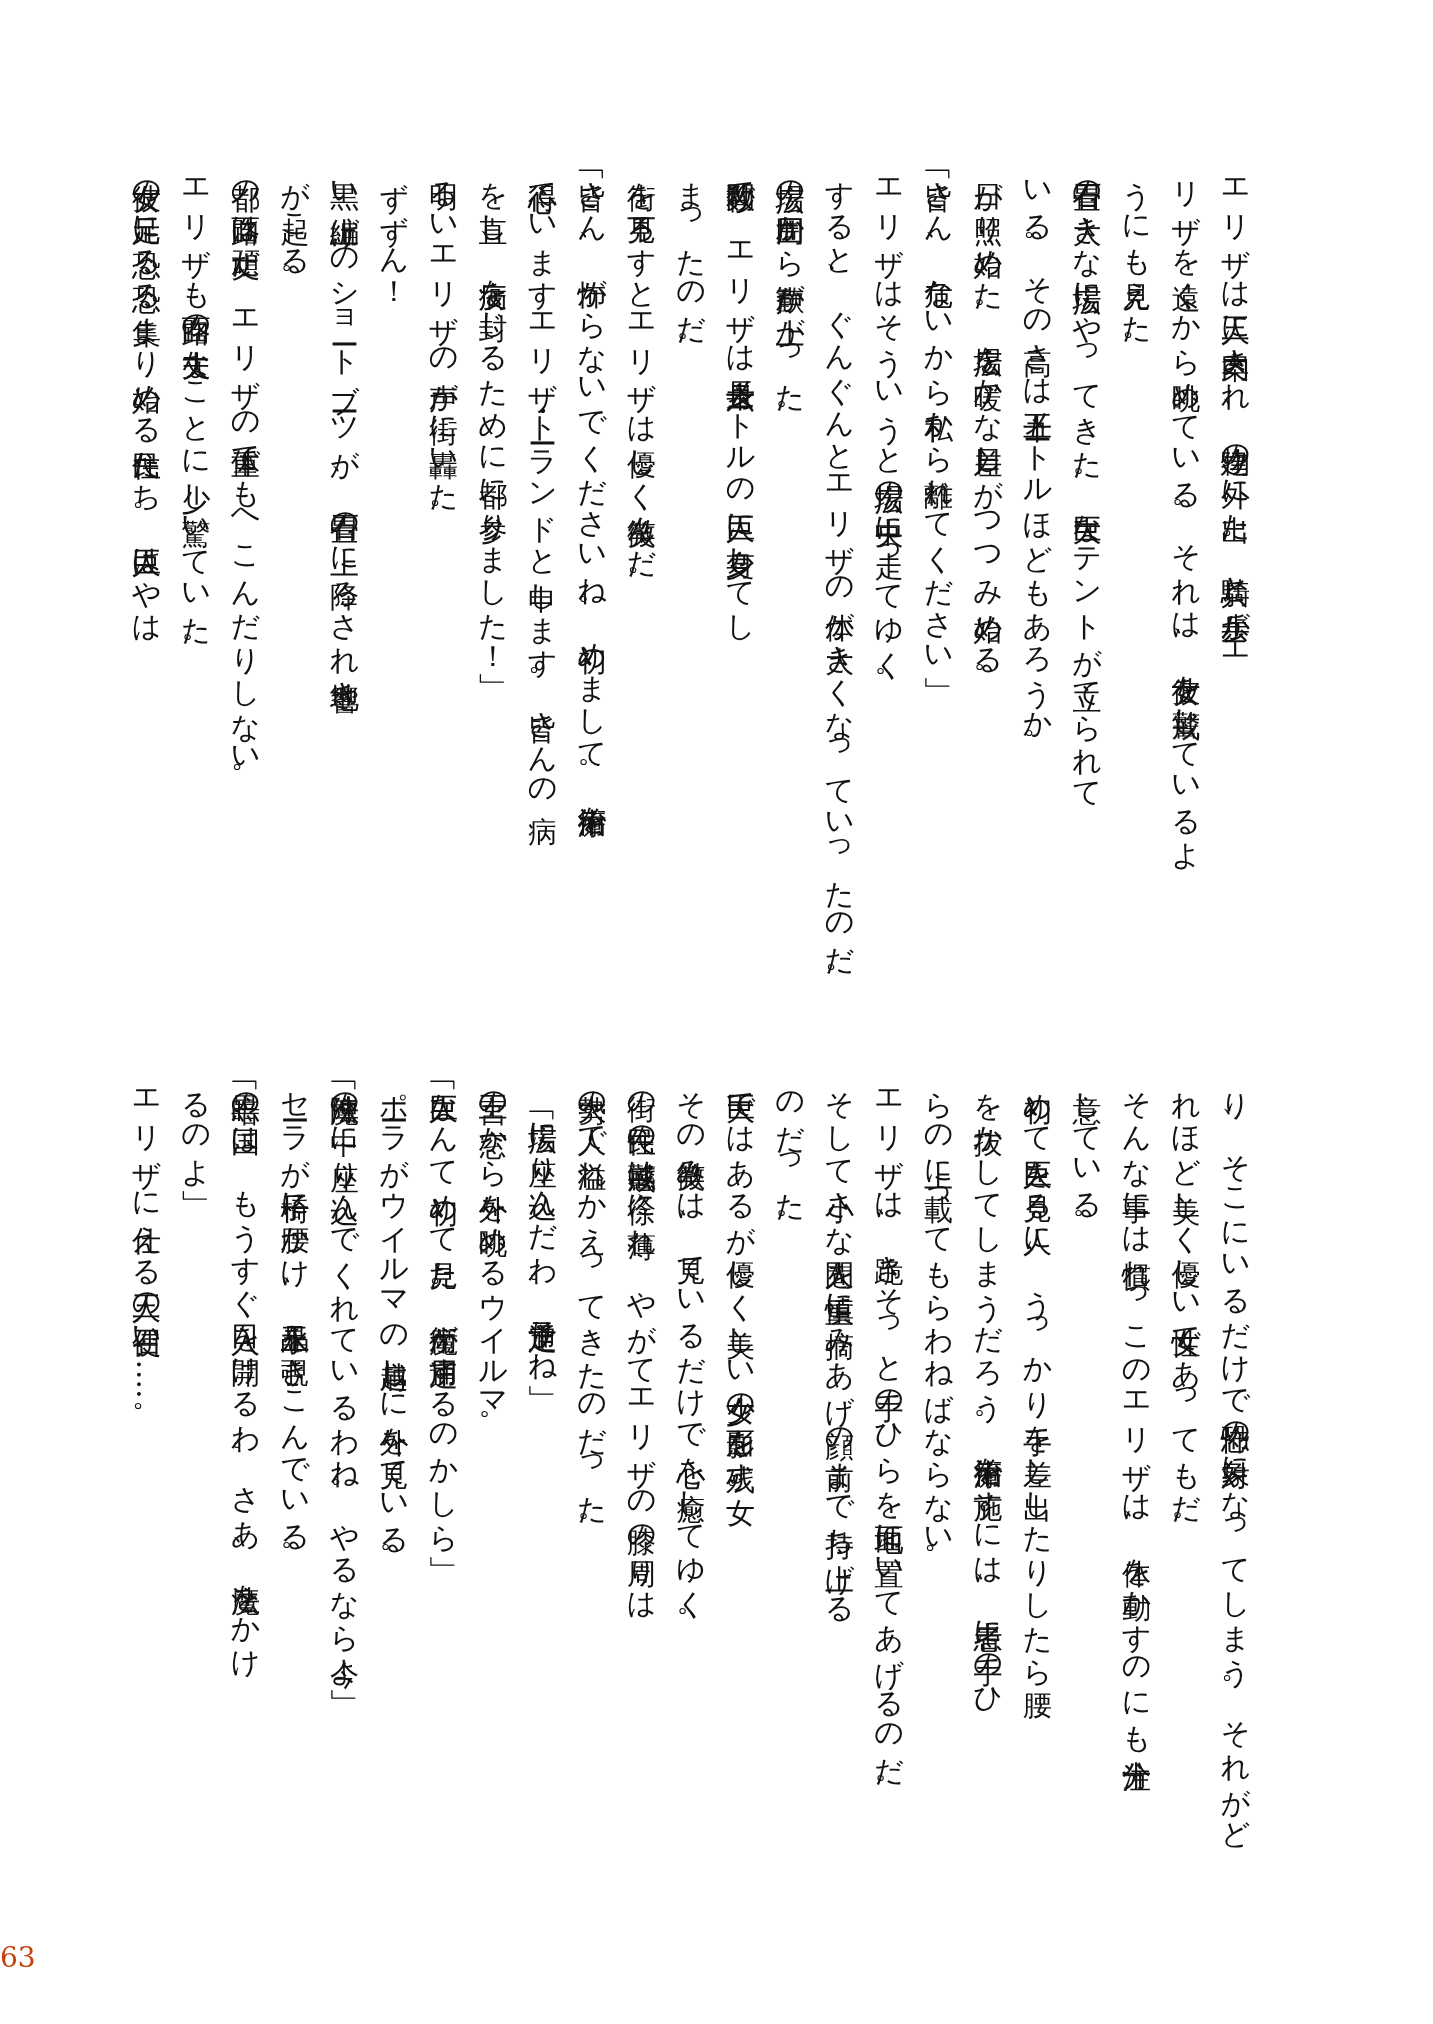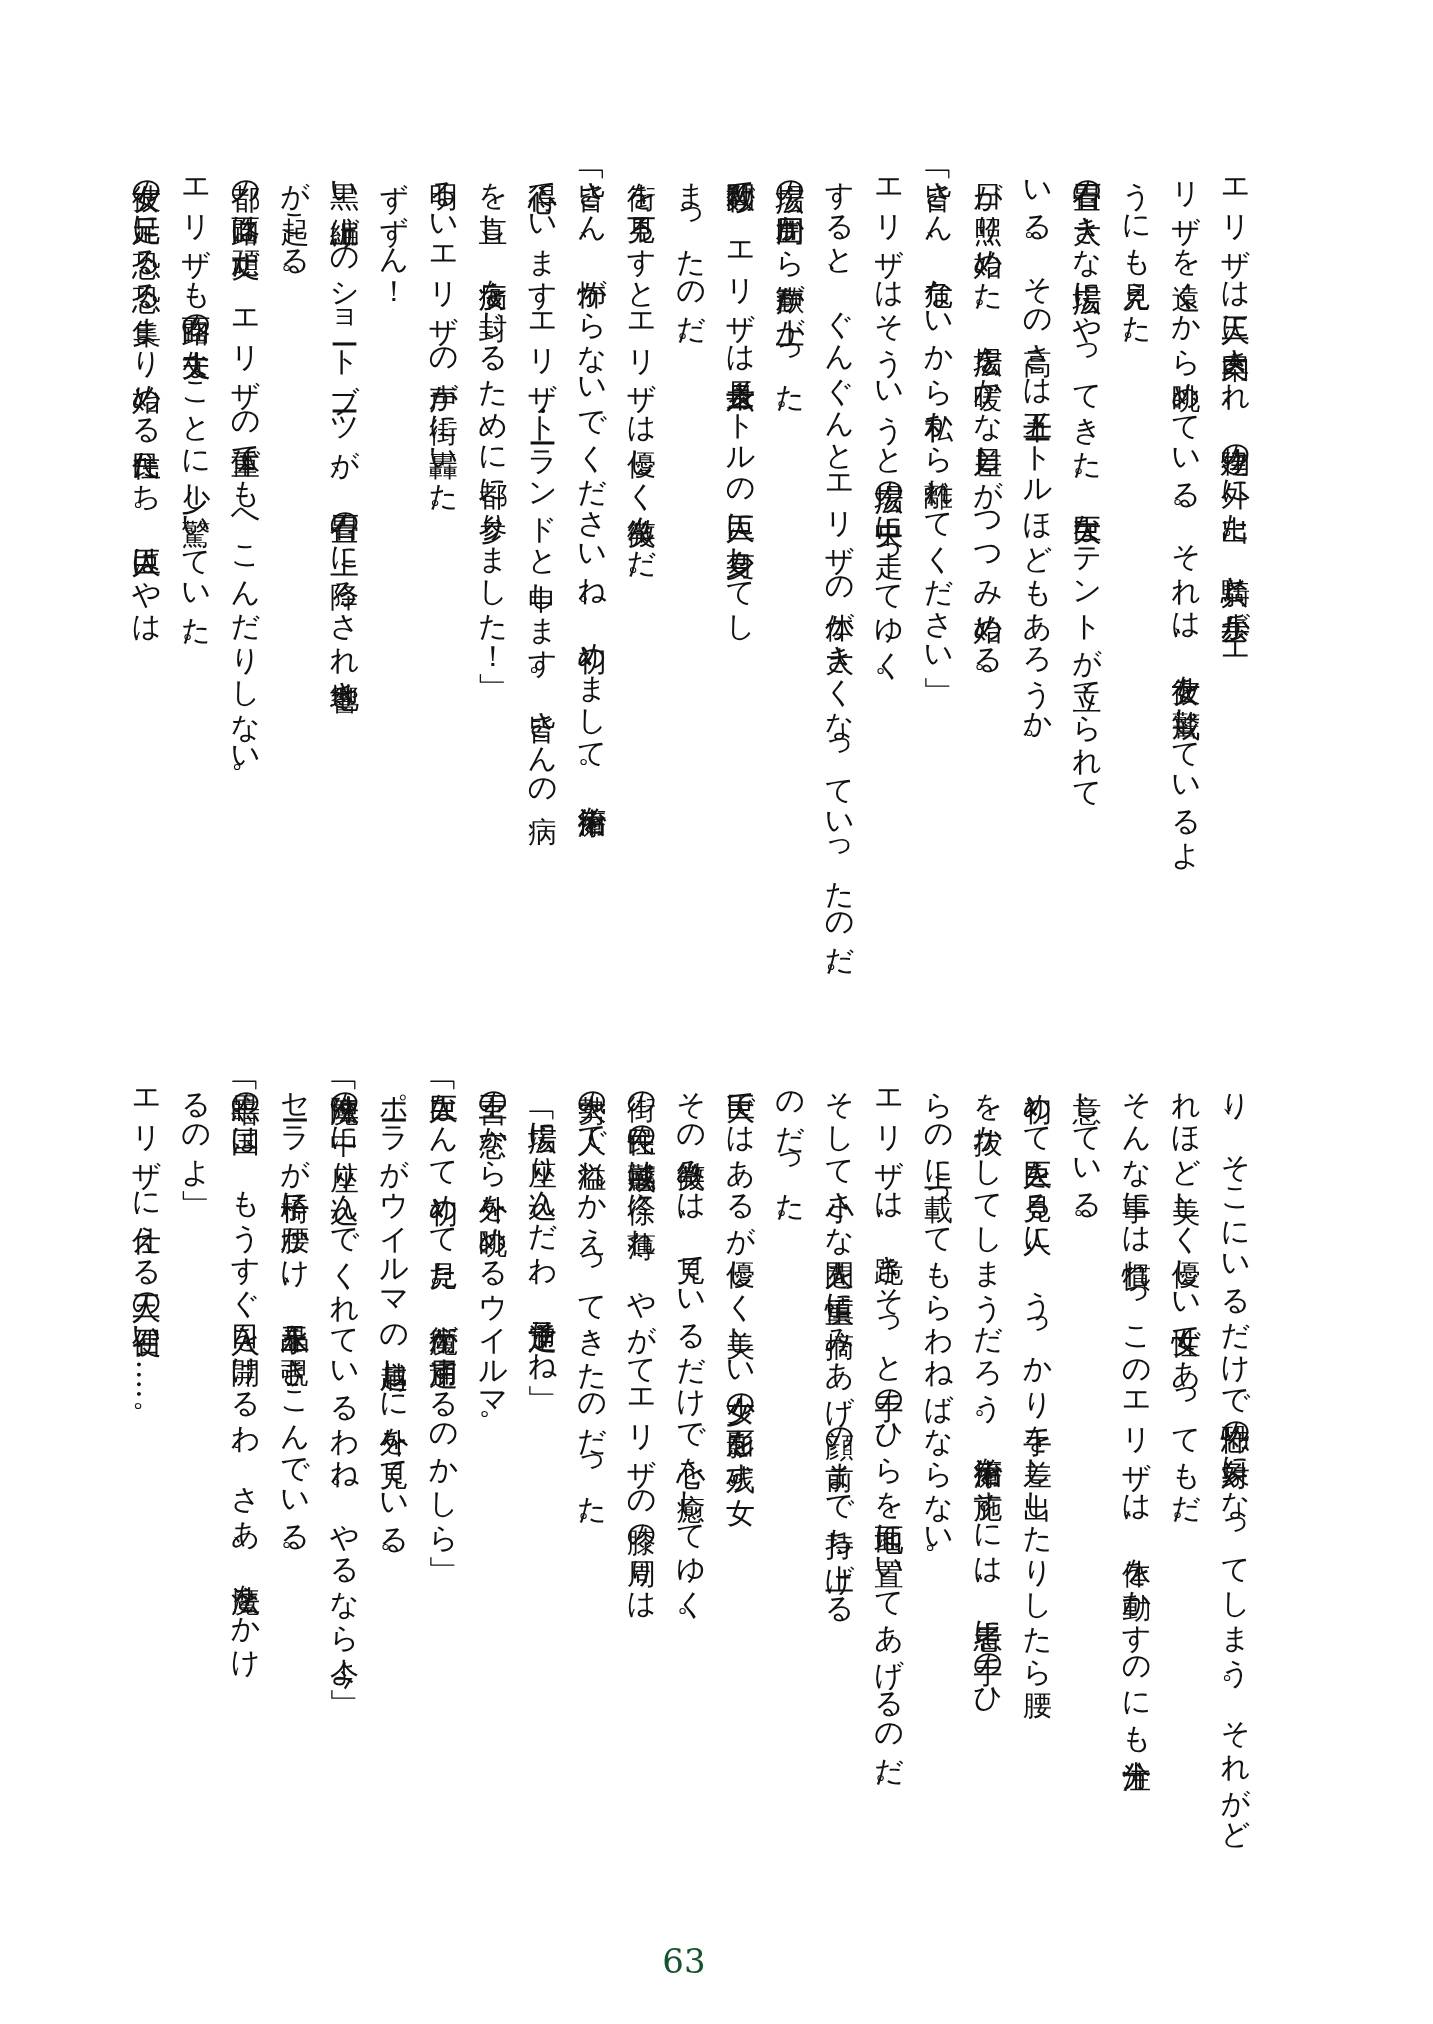--- a/index.html
+++ b/index.html
@@ -24,23 +24,22 @@
     white-space: nowrap;
   }
   #band-top    { top: 161px; }
   #band-bottom { top: 1072px; }
   .col { margin: 0; padding: 0; }
   .pagenum {
     position: absolute;
     top: 1941px;
     left: 0;
     width: 1368px;
-    text-align: center;
-    font-size: 34px;
-    color: #14532d;
+    font-size: 28px;
+    color: #c2410c;
   }
 </style>
 </head>
 <body>
 
 <div class="page">
   <div id="band-top" class="band">
       <div class="col">エリザは三人に案内され、建物の外に出た。騎兵と歩兵がエ</div>
       <div class="col">リザを遠くから眺めている。それは、彼女を警戒しているよ</div>
       <div class="col">うにも見えた。</div>

